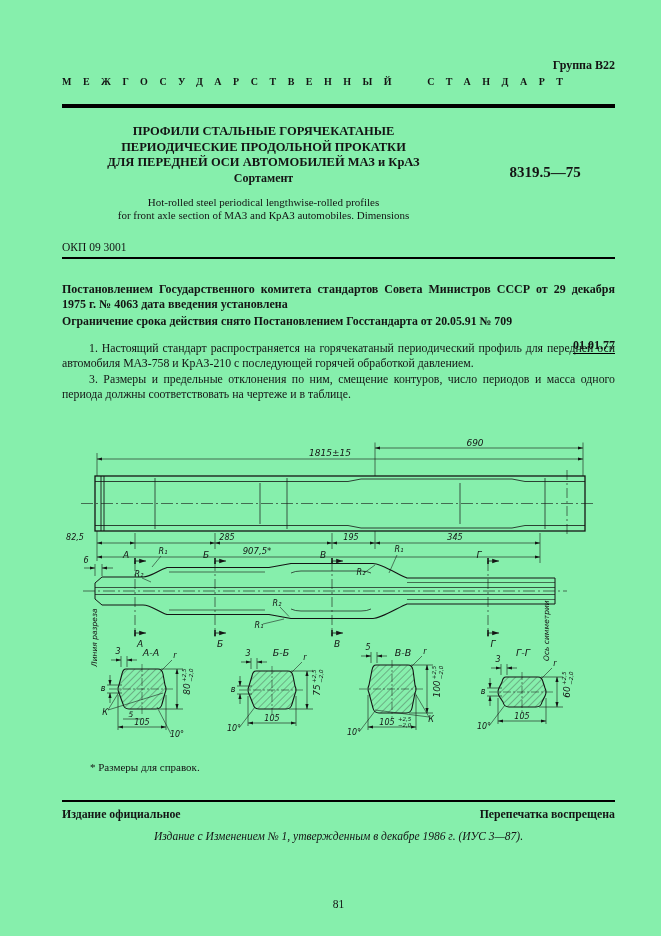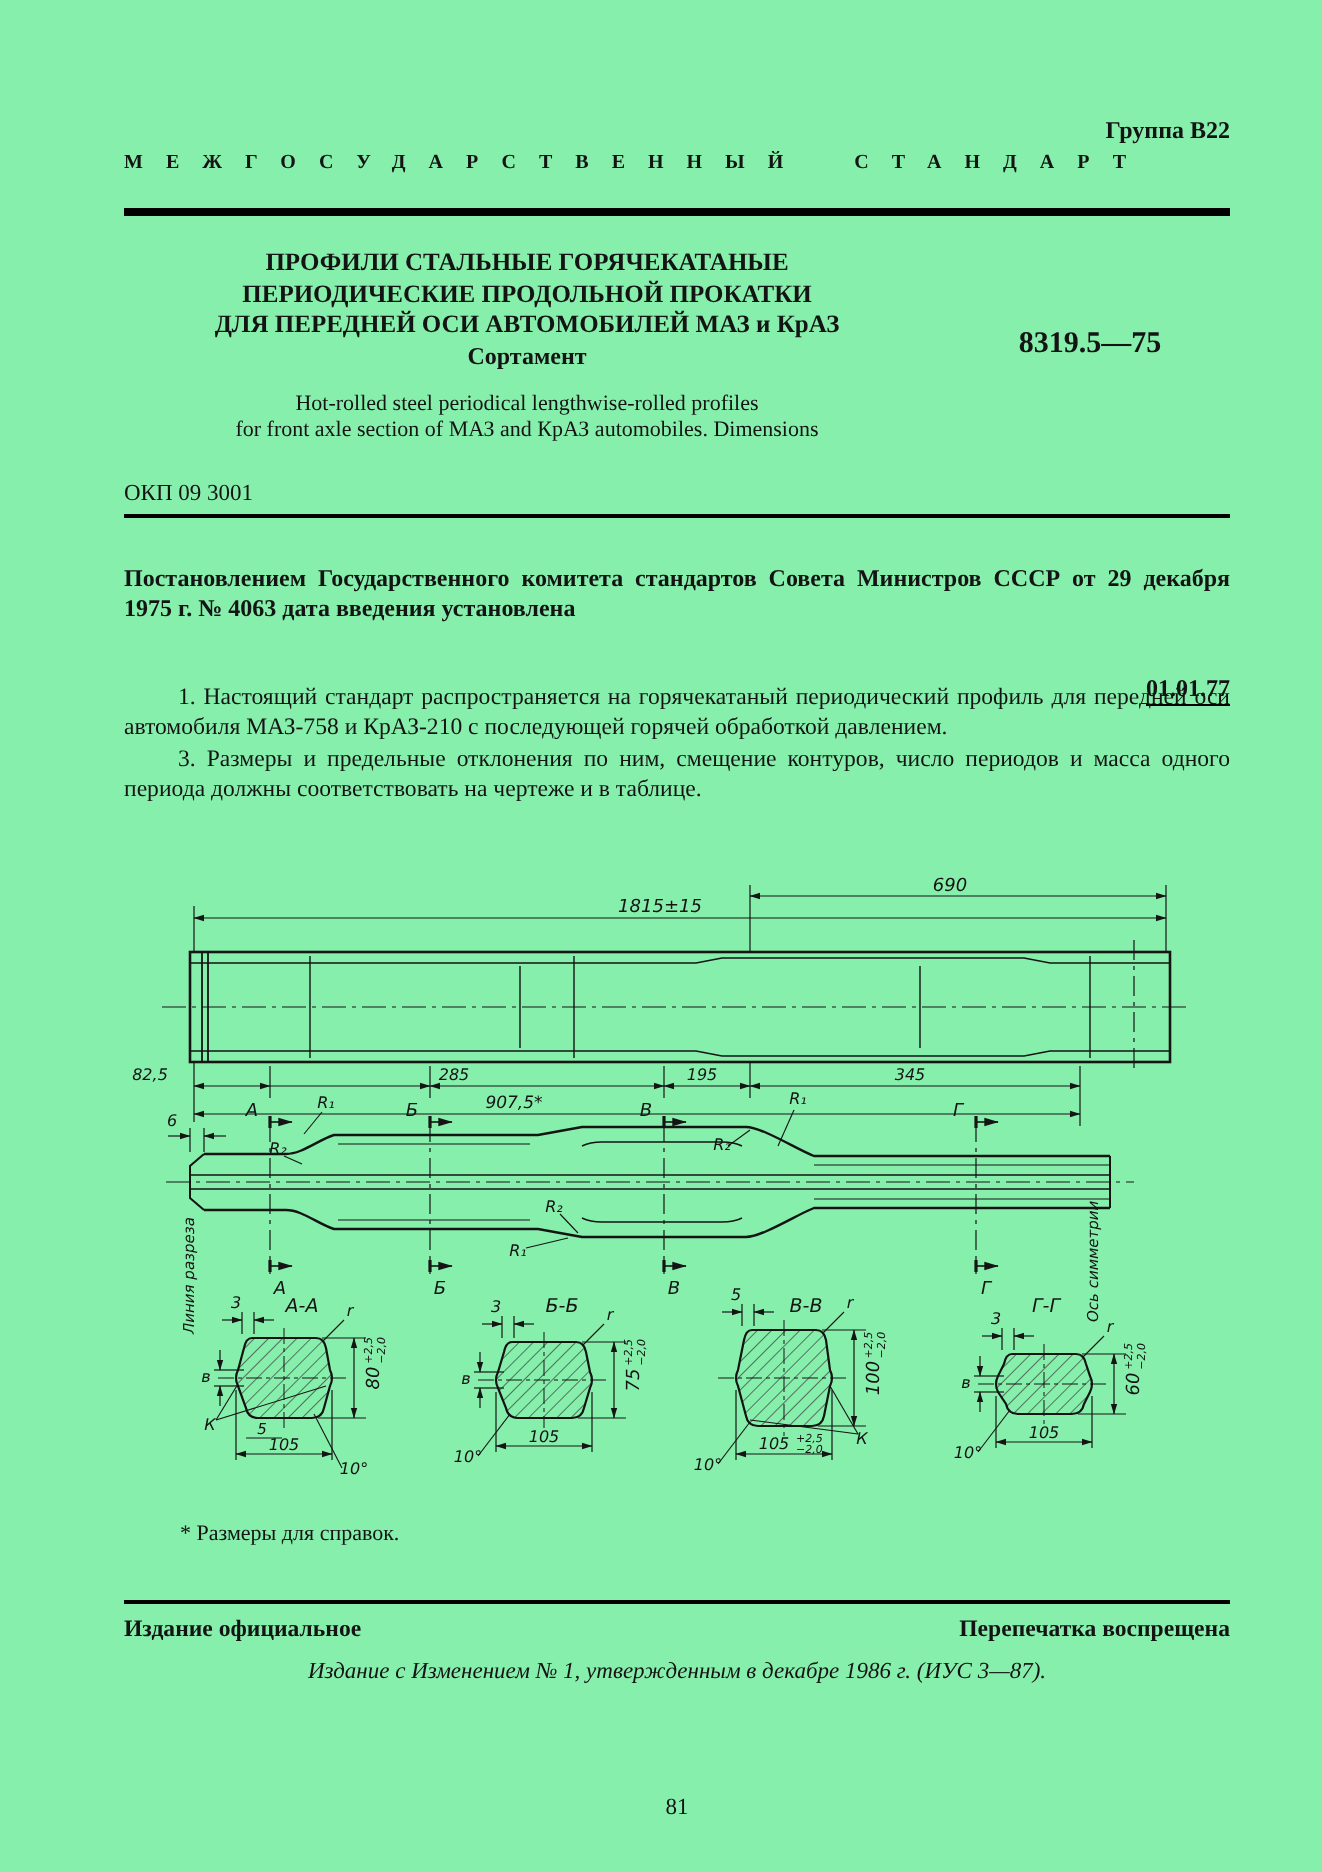--- a/index.html
+++ b/index.html
@@ -62,20 +62,21 @@
     </div>
   </div>
 
   <div class="abs okp">ОКП 09 3001</div>
   <div class="abs rule-thin1"></div>
 
   <div class="abs decree">Постановлением Государственного комитета стандартов Совета Министров СССР от 29 декабря 1975 г. № 4063 дата введения установлена</div>
   <div class="abs date">
     <span>01.01.77</span>
   </div>
+  <div class="abs limitation">Ограничение срока действия снято Постановлением Госстандарта от 20.05.91 № 709</div>
 
   <div class="abs paras">
     <p>1. Настоящий стандарт распространяется на горячекатаный периодический профиль для передней оси автомобиля МАЗ-758 и КрАЗ-210 с последующей горячей обработкой давлением.</p>
     <p>3. Размеры и предельные отклонения по ним, смещение контуров, число периодов и масса одного периода должны соответствовать на чертеже и в таблице.</p>
   </div>
 
   <div class="abs dwg-wrap">
   <svg width="552" height="332" viewBox="0 0 552 332">
     <defs>
       <marker id="arw" viewBox="0 0 10 10" refX="9.5" refY="5" markerWidth="9" markerHeight="9" orient="auto-start-reverse">

